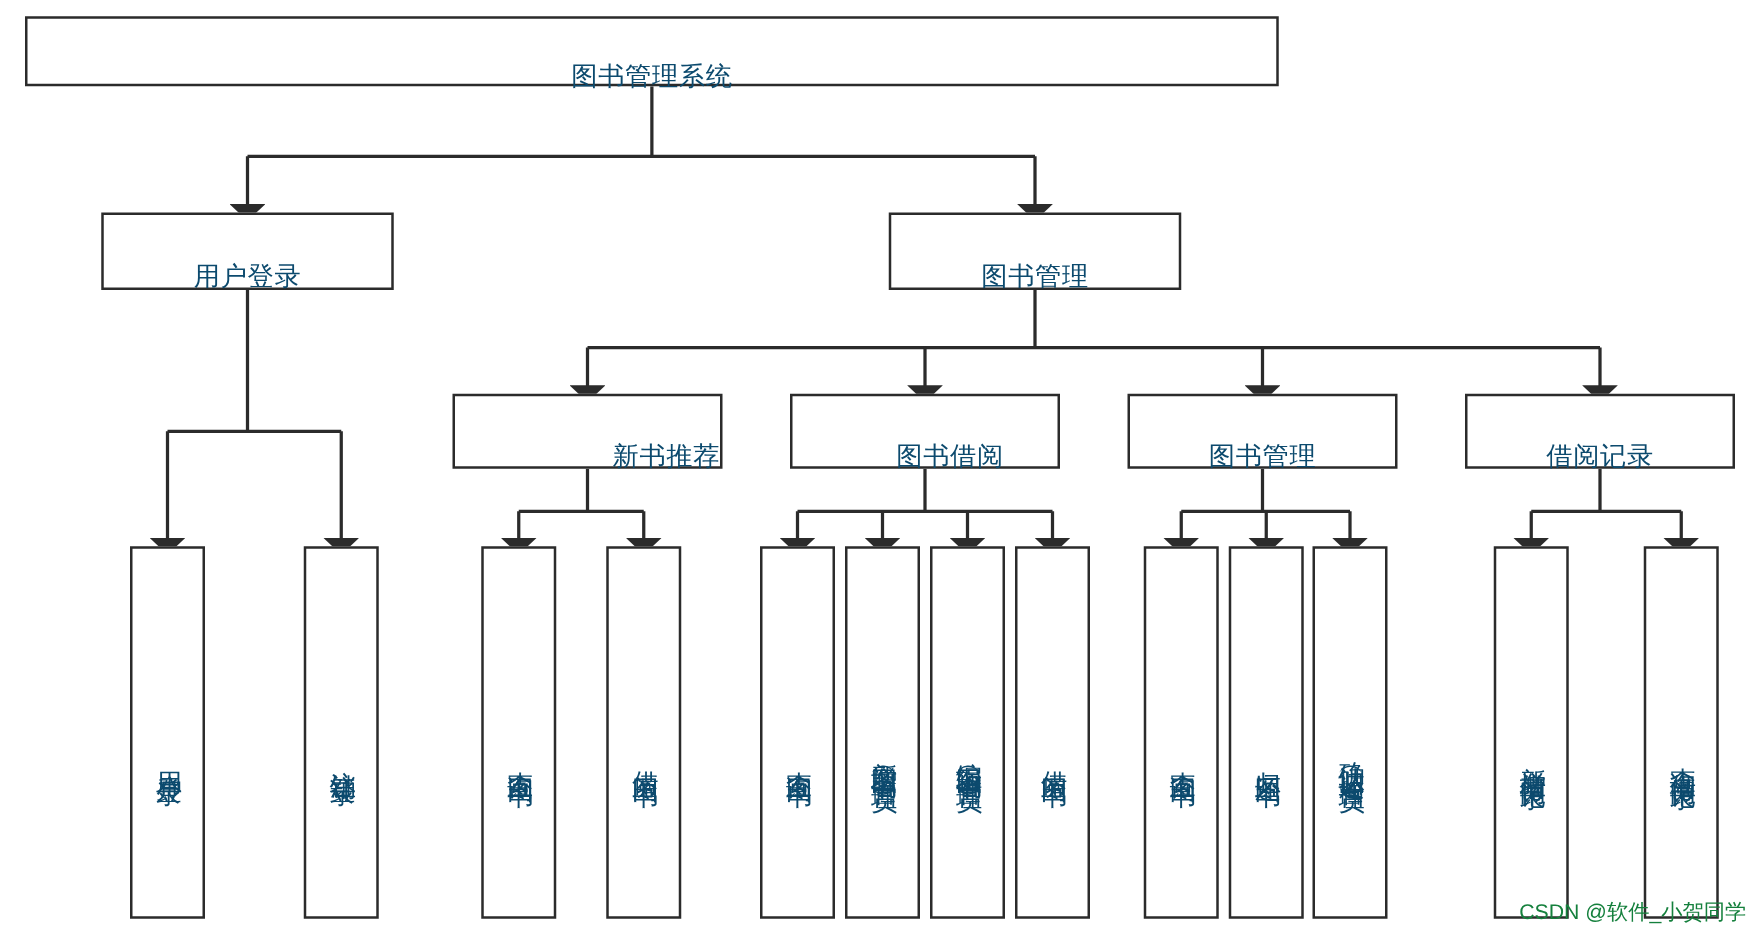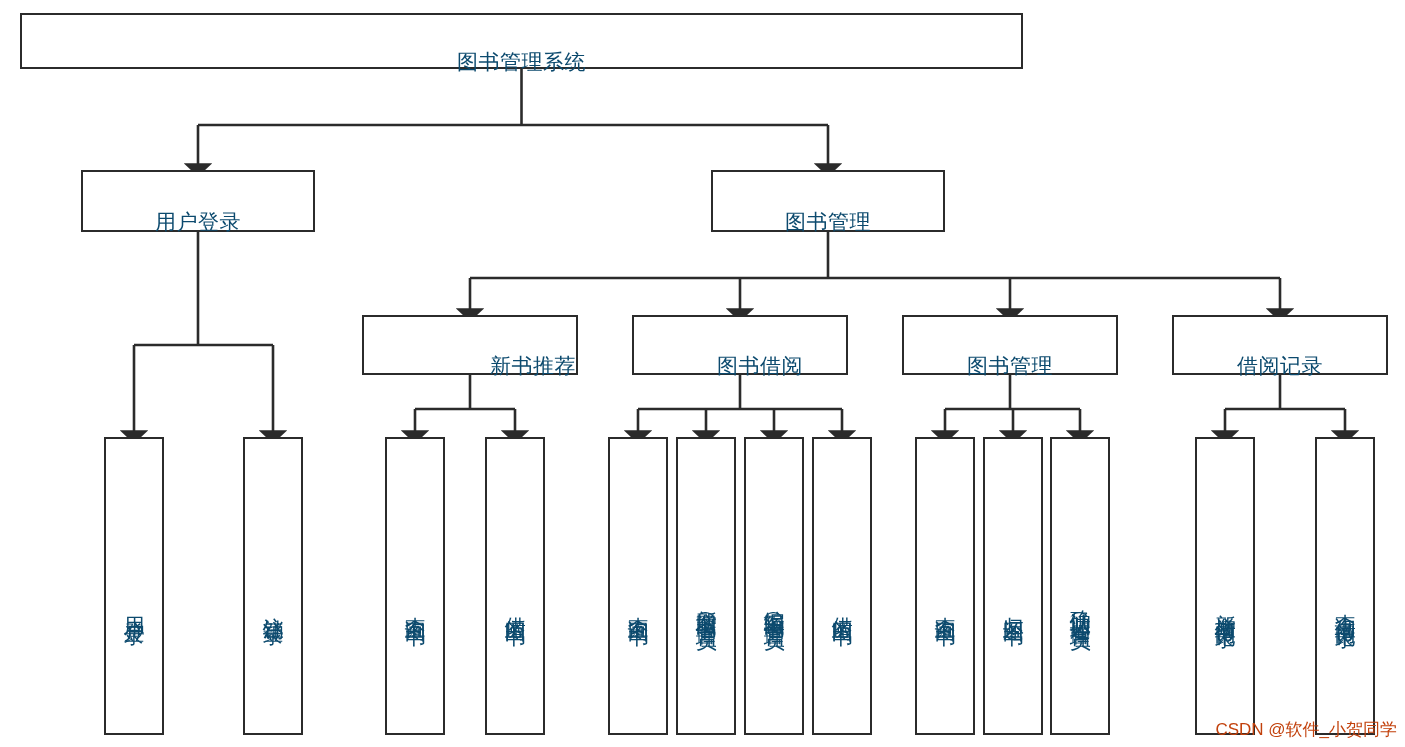--- a/index.html
+++ b/index.html
@@ -52,21 +52,21 @@
     font-size: 21px;
     line-height: 1.08;
     letter-spacing: 3px;
     text-align: center;
   }
   #watermark {
     position: absolute;
     right: 8px;
     bottom: 6px;
     font-size: 17px;
-    color: #c2410c;
+    color: #15803d;
     font-family: "Liberation Sans", "DejaVu Sans", sans-serif;
     white-space: nowrap;
     user-select: none;
   }
 </style>
 </head>
 <body>
 
 <div id="canvas">
 

